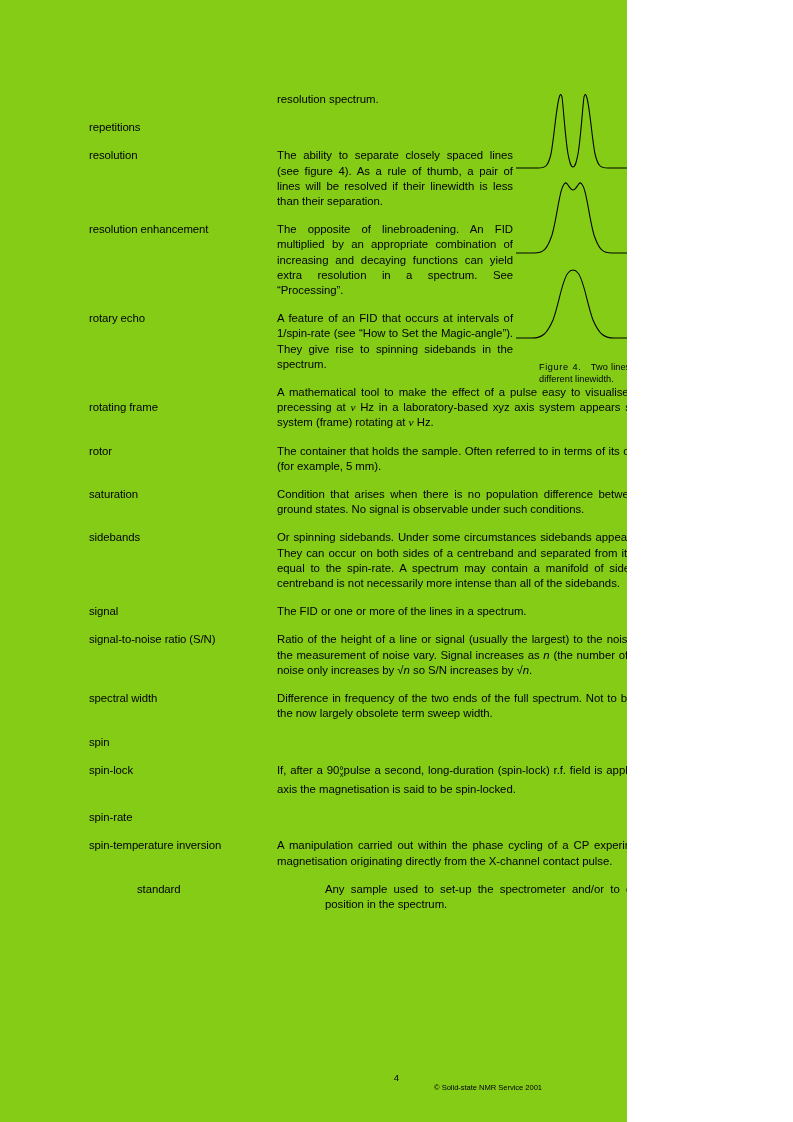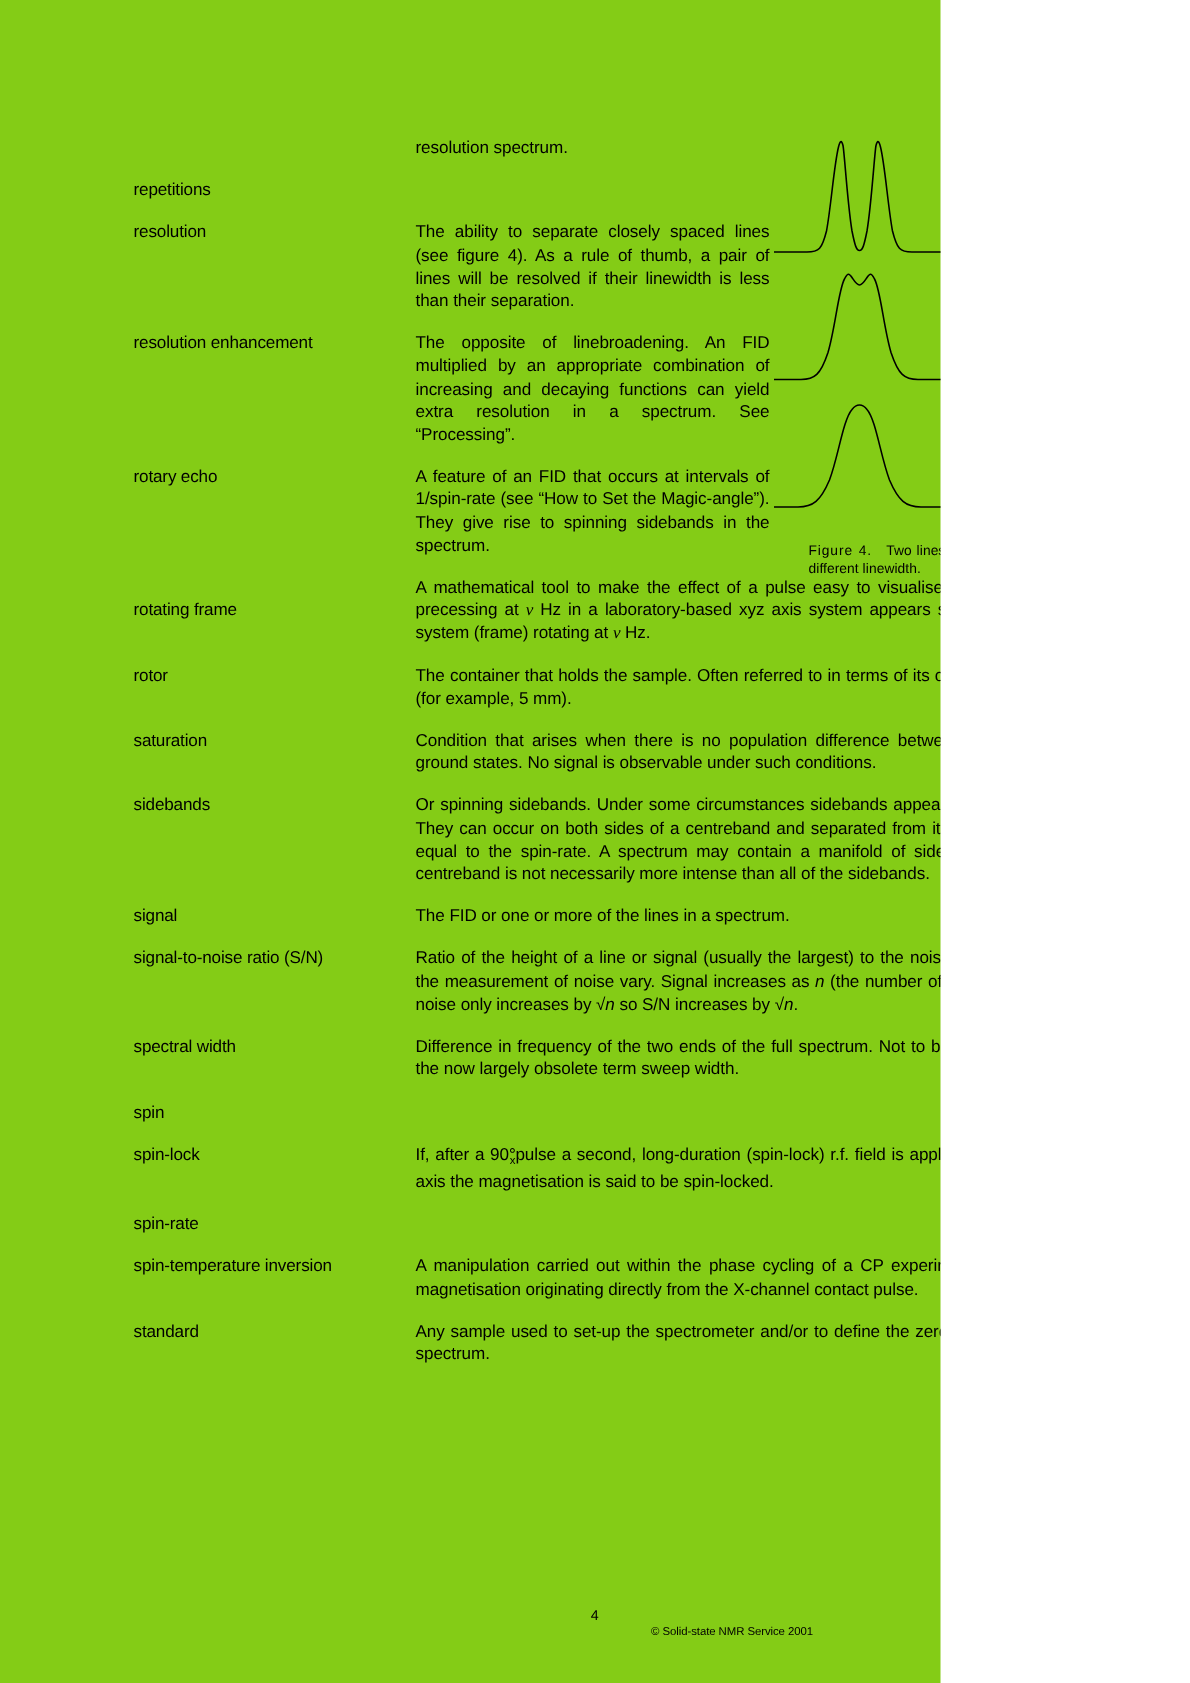--- a/index.html
+++ b/index.html
@@ -194,21 +194,21 @@
 
     <div class="entry">
       <div class="term">spin-rate</div>
     </div>
 
     <div class="entry">
       <div class="term">spin-temperature inversion</div>
       <div class="def">A manipulation carried out within the phase cycling of a CP experiment to remove magnetisation originating directly from  the X-channel contact pulse.</div>
     </div>
 
-    <div class="entry" style="margin-top:11px;">
+    <div class="entry" style="margin-top:11px;margin-left:48px;">
       <div class="term">standard</div>
       <div class="def">Any sample used to set-up the spectrometer and/or to define the zero position in the spectrum.</div>
     </div>
 
   </div>
 
   <div class="figure">
     <div class="fig-rows">
 
       <div class="fig-row" style="top:0px;">

